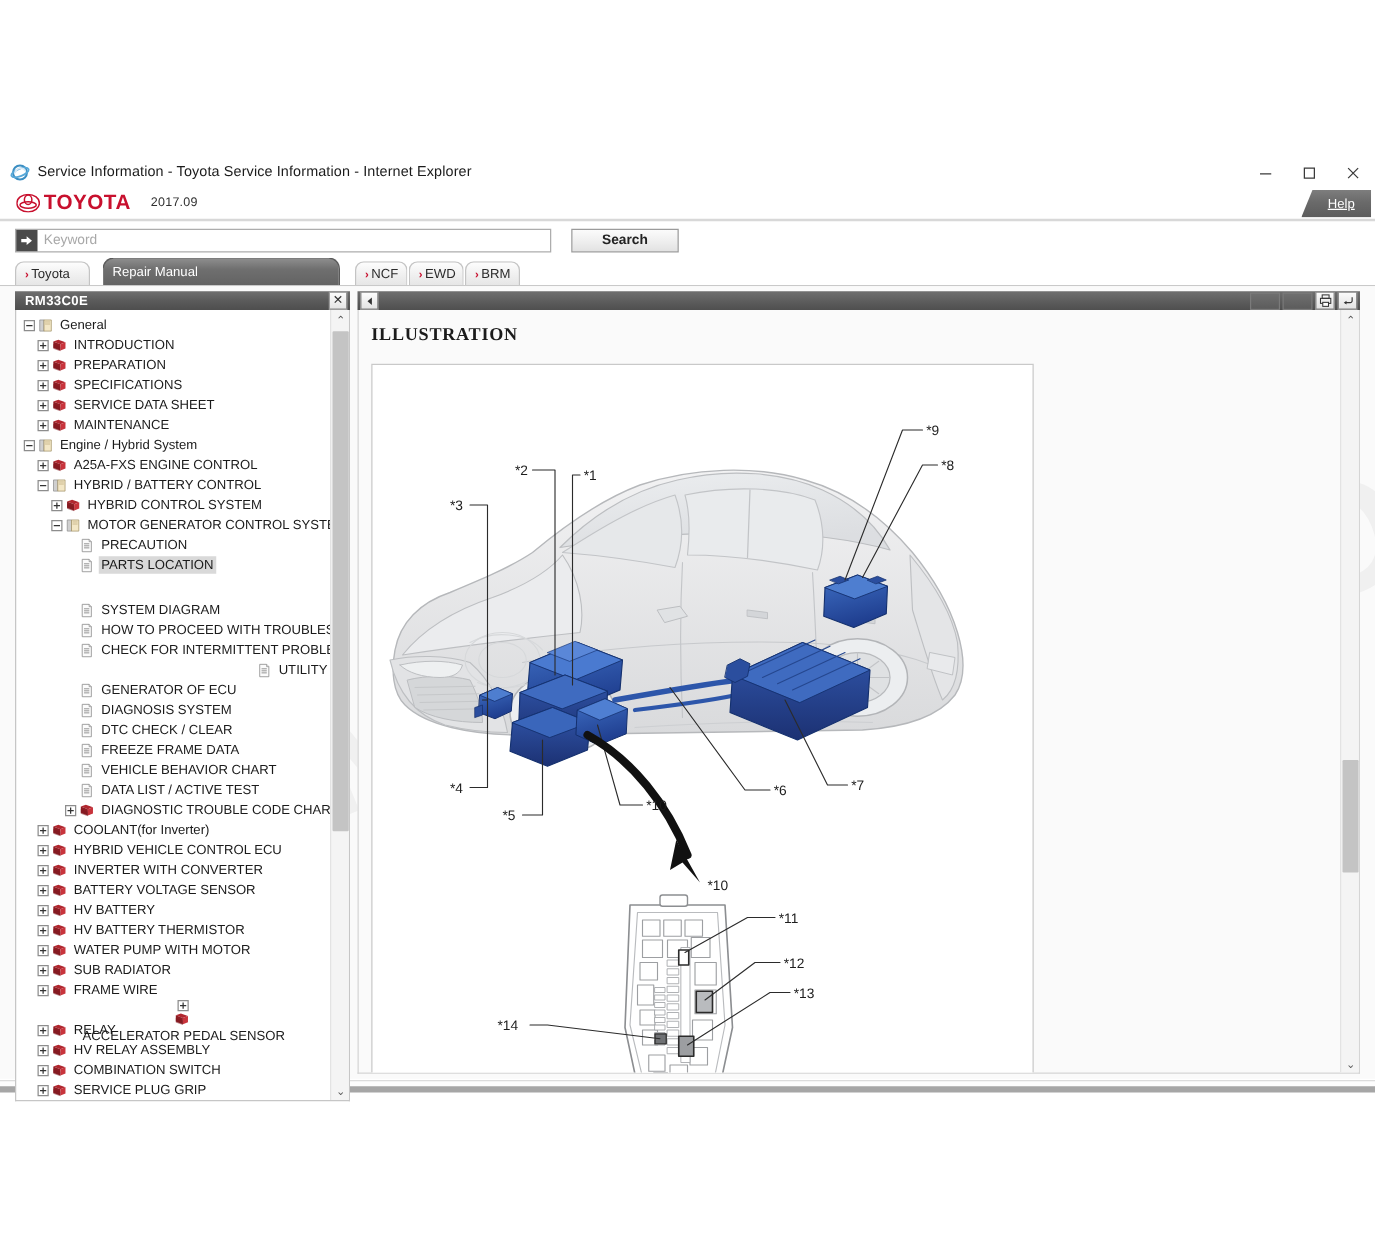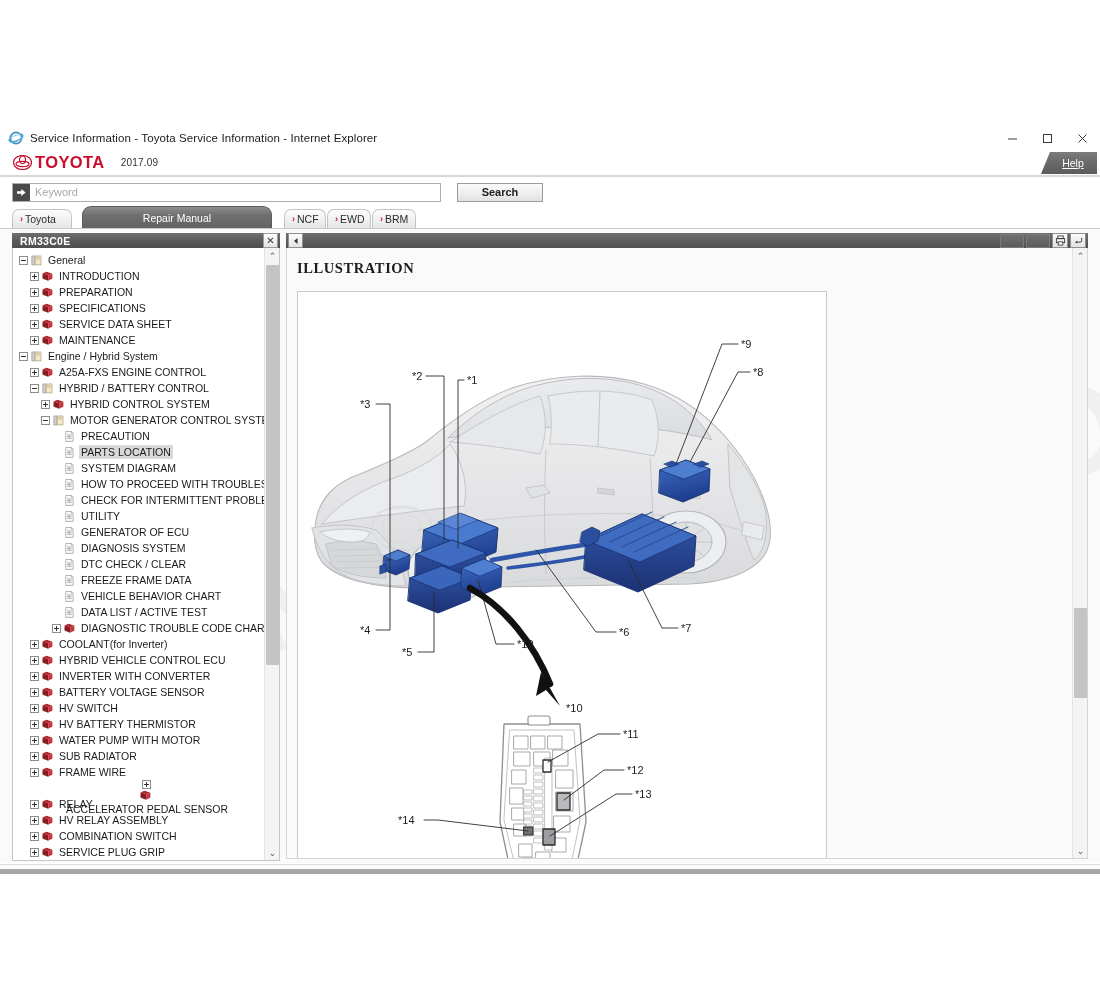--- a/index.html
+++ b/index.html
@@ -123,21 +123,21 @@
     font-size: 10.5px; color: #2b2b2b;
     padding: 0 7px;
     cursor: pointer;
   }
   .tab .chev { color: #c8102e; font-size: 9px; margin-right: 2px; font-weight: bold; }
   .tab.active {
     height: 22px;
     background: linear-gradient(180deg,#8d8d8d 0%, #6f6f6f 40%, #636363 100%);
     border-color: #5a5a5a;
     color: #ffffff;
-    justify-content: center;
+    justify-content: flex-start;
     border-radius: 9px 9px 0 0;
   }
 
   
   .workarea {
     position: relative;
     height: 634px;
     background: #fafafa;
   }
 
@@ -546,21 +546,21 @@
               <span class="toggle none"></span>
               <span class="ico">
                 <svg viewBox="0 0 16 16" width="13" height="13">
                   <path d="M3.4 1.8 L10.2 1.8 L12.4 4.1 L12.4 14 L3.4 14 Z" fill="#fbfbfb" stroke="#8d8d8d" stroke-width=".8"></path>
                   <path d="M10.2 1.8 L10.2 4.1 L12.4 4.1" fill="#e2e2e2" stroke="#8d8d8d" stroke-width=".7"></path>
                   <path d="M5.2 6.2 L10.4 6.2 M5.2 8.2 L10.4 8.2 M5.2 10.2 L10.4 10.2" stroke="#7d7d7d" stroke-width=".8"></path>
                 </svg>
               </span>
               <span class="tlabel">PARTS LOCATION</span>
             </div>
-            <div class="tnode" style="padding-left: 39px;">
+            <div class="tnode" style="padding-left: 39px; margin-top: 20px;">
               <span class="toggle none"></span>
               <span class="ico">
                 <svg viewBox="0 0 16 16" width="13" height="13">
                   <path d="M3.4 1.8 L10.2 1.8 L12.4 4.1 L12.4 14 L3.4 14 Z" fill="#fbfbfb" stroke="#8d8d8d" stroke-width=".8"></path>
                   <path d="M10.2 1.8 L10.2 4.1 L12.4 4.1" fill="#e2e2e2" stroke="#8d8d8d" stroke-width=".7"></path>
                   <path d="M5.2 6.2 L10.4 6.2 M5.2 8.2 L10.4 8.2 M5.2 10.2 L10.4 10.2" stroke="#7d7d7d" stroke-width=".8"></path>
                 </svg>
               </span>
               <span class="tlabel">SYSTEM DIAGRAM</span>
             </div>
@@ -579,21 +579,21 @@
               <span class="toggle none"></span>
               <span class="ico">
                 <svg viewBox="0 0 16 16" width="13" height="13">
                   <path d="M3.4 1.8 L10.2 1.8 L12.4 4.1 L12.4 14 L3.4 14 Z" fill="#fbfbfb" stroke="#8d8d8d" stroke-width=".8"></path>
                   <path d="M10.2 1.8 L10.2 4.1 L12.4 4.1" fill="#e2e2e2" stroke="#8d8d8d" stroke-width=".7"></path>
                   <path d="M5.2 6.2 L10.4 6.2 M5.2 8.2 L10.4 8.2 M5.2 10.2 L10.4 10.2" stroke="#7d7d7d" stroke-width=".8"></path>
                 </svg>
               </span>
               <span class="tlabel">CHECK FOR INTERMITTENT PROBLEMS</span>
             </div>
-            <div class="tnode" style="padding-left: 39px;">
+            <div class="tnode" style="padding-left: 39px; justify-content: flex-end;">
               <span class="toggle none"></span>
               <span class="ico">
                 <svg viewBox="0 0 16 16" width="13" height="13">
                   <path d="M3.4 1.8 L10.2 1.8 L12.4 4.1 L12.4 14 L3.4 14 Z" fill="#fbfbfb" stroke="#8d8d8d" stroke-width=".8"></path>
                   <path d="M10.2 1.8 L10.2 4.1 L12.4 4.1" fill="#e2e2e2" stroke="#8d8d8d" stroke-width=".7"></path>
                   <path d="M5.2 6.2 L10.4 6.2 M5.2 8.2 L10.4 8.2 M5.2 10.2 L10.4 10.2" stroke="#7d7d7d" stroke-width=".8"></path>
                 </svg>
               </span>
               <span class="tlabel">UTILITY</span>
             </div>
@@ -726,21 +726,21 @@
             <div class="tnode" style="padding-left: 17px;">
               <span class="toggle plus"></span>
               <span class="ico">
                 <svg viewBox="0 0 16 16" width="13" height="13">
                   <path d="M2 4 L7 2.2 L14 4.6 L9 6.6 Z" fill="#b1272f"></path>
                   <path d="M2 4 L9 6.6 L9 12.8 L2 10.2 Z" fill="#8e1c23"></path>
                   <path d="M9 6.6 L14 4.6 L14 10.8 L9 12.8 Z" fill="#c8343c"></path>
                   <path d="M2 6.4 L9 9 L9 13.6 L2 11 Z" fill="#7d1a20" opacity=".55"></path>
                 </svg>
               </span>
-              <span class="tlabel">HV SWITCH</span>
+              <span class="tlabel">HV BATTERY</span>
             </div>
             <div class="tnode" style="padding-left: 17px;">
               <span class="toggle plus"></span>
               <span class="ico">
                 <svg viewBox="0 0 16 16" width="13" height="13">
                   <path d="M2 4 L7 2.2 L14 4.6 L9 6.6 Z" fill="#b1272f"></path>
                   <path d="M2 4 L9 6.6 L9 12.8 L2 10.2 Z" fill="#8e1c23"></path>
                   <path d="M9 6.6 L14 4.6 L14 10.8 L9 12.8 Z" fill="#c8343c"></path>
                   <path d="M2 6.4 L9 9 L9 13.6 L2 11 Z" fill="#7d1a20" opacity=".55"></path>
                 </svg>

